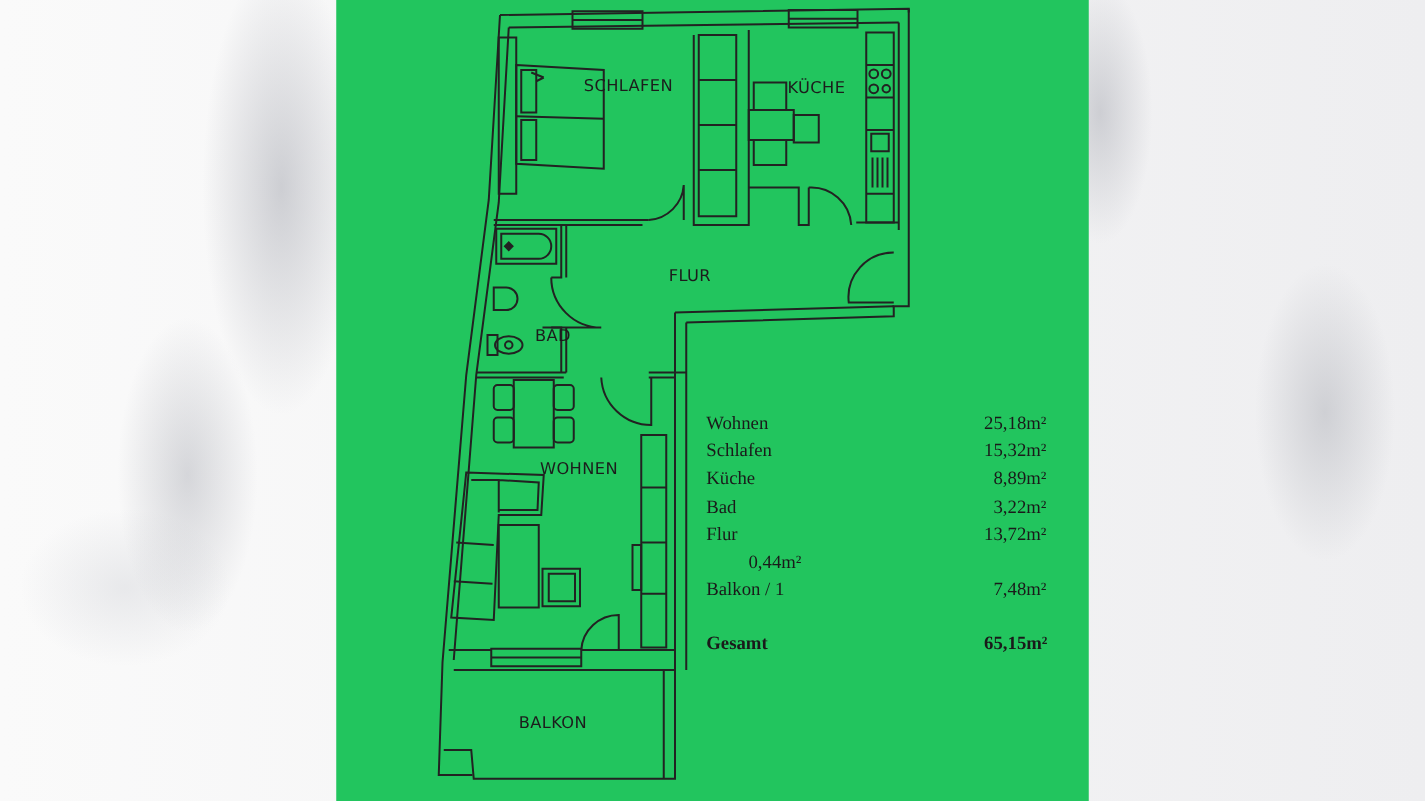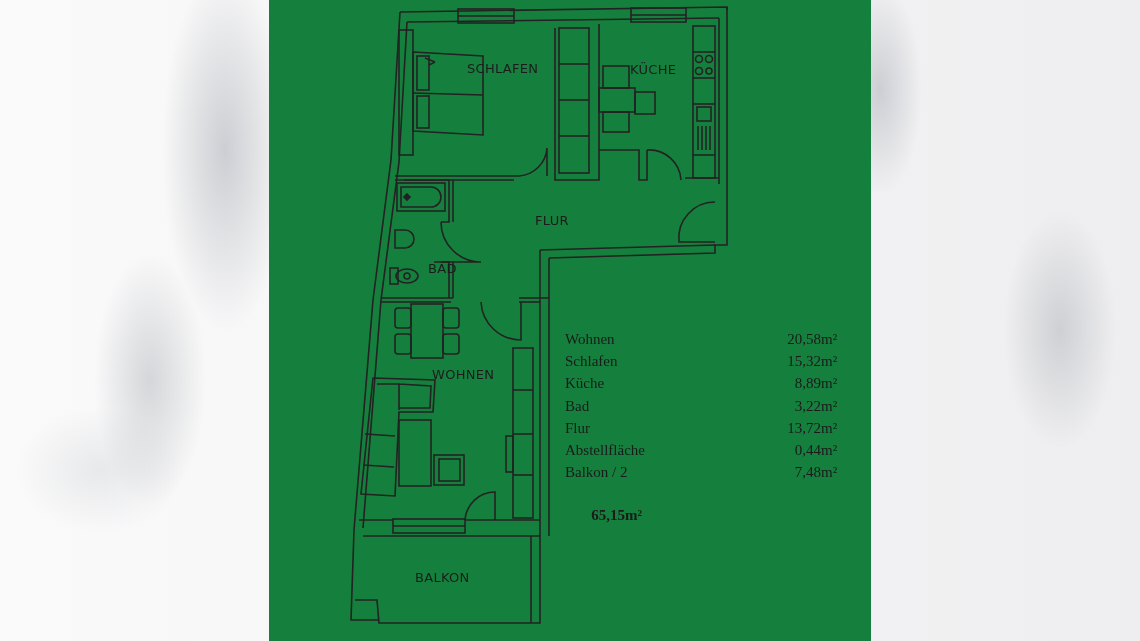--- a/index.html
+++ b/index.html
@@ -13,21 +13,21 @@
     background:
       radial-gradient(ellipse 90px 260px at 225px 150px, rgba(170,172,180,0.55), rgba(255,255,255,0) 70%),
       radial-gradient(ellipse 80px 180px at 150px 380px, rgba(170,172,180,0.45), rgba(255,255,255,0) 70%),
       radial-gradient(ellipse 120px 90px at 100px 470px, rgba(200,202,208,0.35), rgba(255,255,255,0) 70%),
       radial-gradient(ellipse 60px 150px at 880px 90px, rgba(170,172,180,0.5), rgba(255,255,255,0) 70%),
       radial-gradient(ellipse 80px 170px at 1060px 330px, rgba(175,177,184,0.5), rgba(255,255,255,0) 70%),
       linear-gradient(90deg, #fafafa 0%, #eeeef0 100%);
   }
   .doc {
     position: absolute; left: 269px; top: 0; width: 602px; height: 641px;
-    background: #15803d;
+    background: #22c55e;
   }
   .doc svg { position: absolute; left: 0; top: 0; }
   .room-label {
     font-family: "DejaVu Sans", sans-serif; font-size: 13px; fill: #1c1c1c;
     letter-spacing: 0.3px;
   }
   .area-table {
     position: absolute; left: 296px; top: 328px; width: 292px;
     font-family: "Liberation Serif", serif; font-size: 15px; color: #1a1a1a;
   }
@@ -190,21 +190,21 @@
       <text class="room-label" x="266" y="225">FLUR</text>
       <text class="room-label" x="159" y="273">BAD</text>
       <text class="room-label" x="163" y="379">WOHNEN</text>
       <text class="room-label" x="146" y="582">BALKON</text>
     </g>
   </svg>
 
   <div class="area-table">
     <div class="area-row">
       <span class="area-name">Wohnen</span>
-      <span class="area-value">20,58</span>
+      <span class="area-value">25,18</span>
       <span class="area-unit">m²</span>
     </div>
     <div class="area-row">
       <span class="area-name">Schlafen</span>
       <span class="area-value">15,32</span>
       <span class="area-unit">m²</span>
     </div>
     <div class="area-row">
       <span class="area-name">Küche</span>
       <span class="area-value">8,89</span>
@@ -214,27 +214,27 @@
       <span class="area-name">Bad</span>
       <span class="area-value">3,22</span>
       <span class="area-unit">m²</span>
     </div>
     <div class="area-row">
       <span class="area-name">Flur</span>
       <span class="area-value">13,72</span>
       <span class="area-unit">m²</span>
     </div>
     <div class="area-row">
-      <span class="area-name">Abstellfläche</span>
       <span class="area-value">0,44</span>
       <span class="area-unit">m²</span>
     </div>
     <div class="area-row">
-      <span class="area-name">Balkon / 2</span>
+      <span class="area-name">Balkon / 1</span>
       <span class="area-value">7,48</span>
       <span class="area-unit">m²</span>
     </div>
     <div class="area-row area-total">
+      <span class="area-name">Gesamt</span>
       <span class="area-value">65,15</span>
       <span class="area-unit">m²</span>
     </div>
   </div>
 </div>
 
 </body></html>

